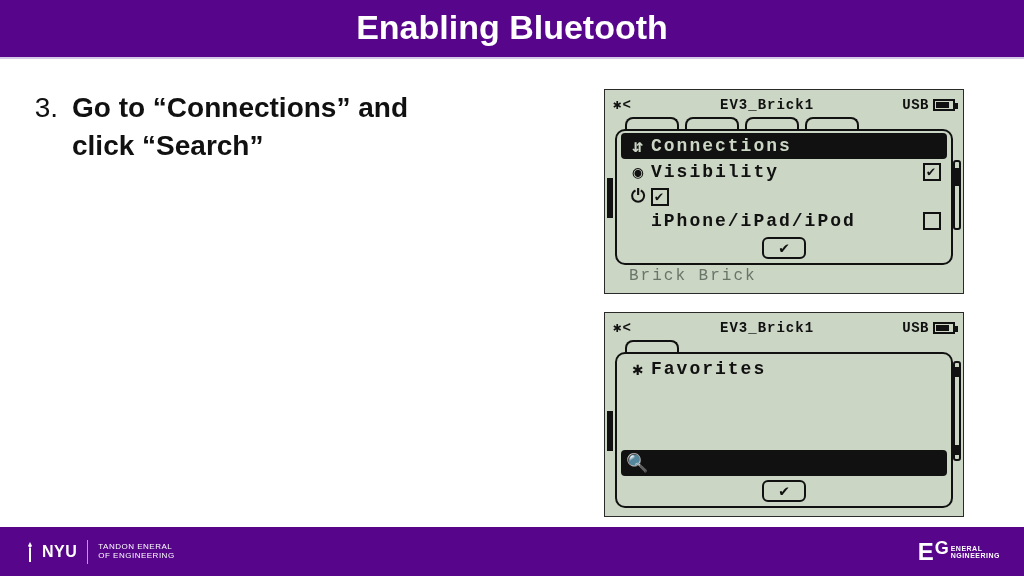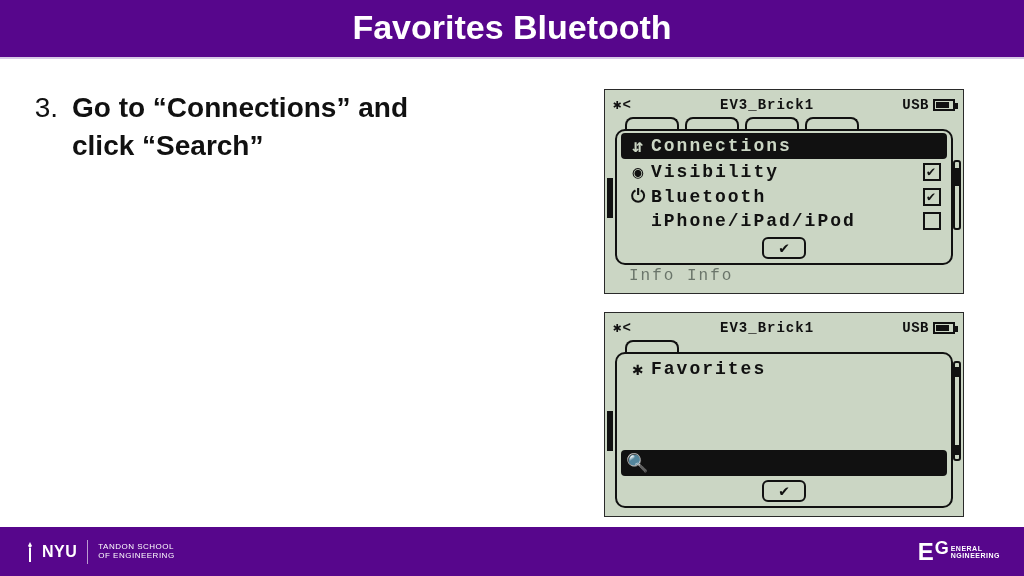--- a/index.html
+++ b/index.html
@@ -50,21 +50,21 @@
   .eg-sub { font-size: 7px; line-height: 1; margin-left: 2px; letter-spacing: 0.5px;}
   .r1 .thumb, .r2 .thumb { position:absolute; left:0; right:0; background:#111;}
   .r1 .thumb { top:6px; height:18px;}
   .r2 .thumb { top:4px; height:10px;}
   .r2 .thumb2 { position:absolute; left:0; right:0; bottom:4px; height:10px; background:#111;}
 </style>
 </head>
 <body>
 
 <div class="slide">
-  <div class="title-bar">Favorites Bluetooth</div>
+  <div class="title-bar">Enabling Bluetooth</div>
 
   <div class="body">
     <div class="left-col">
       <div class="step">
         <div class="step-num">3.</div>
         <div class="step-text">Go to “Connections” and click “Search”</div>
       </div>
     </div>
 
     <div class="right-col">
@@ -94,34 +94,33 @@
               <span class="icon">⇵</span>
               <span class="mlabel">Connections</span>
             </div>
             <div class="menu-row">
               <span class="icon">◉</span>
               <span class="mlabel">Visibility</span>
               <span class="chk">✔</span>
             </div>
             <div class="menu-row">
               <span class="icon">⏻</span>
-              <span class="mlabel">Bluetooth</span>
               <span class="chk">✔</span>
             </div>
             <div class="menu-row">
               <span class="icon"></span>
               <span class="mlabel">iPhone/iPad/iPod</span>
               <span class="chk"></span>
             </div>
             <div class="ok-row">
               <span class="ok-btn">✔</span>
             </div>
           </div>
         </div>
-        <div class="cut-text">Info Info</div>
+        <div class="cut-text">Brick Brick</div>
       </div>
 
       <div class="lcd">
         <div class="side-bar l2"></div>
         <div class="side-bar r2">
             <div class="thumb"></div>
             <div class="thumb2"></div>
           </div>
         <div class="lcd-status">
           <span>✱&lt;</span>
@@ -159,21 +158,21 @@
       <div class="nyu-logo">
         <span class="torch">
           <svg viewBox="0 0 12 20" width="12" height="20">
               <path d="M6 0 L8 4 L6 6 L4 4 Z M5 6 h2 v14 h-2 Z" fill="#fff"></path>
             </svg>
         </span>
         <span>NYU</span>
       </div>
       <div class="nyu-div"></div>
       <div class="nyu-sub">
-        <div>TANDON SCHOOL</div>
+        <div>TANDON ENERAL</div>
         <div>OF ENGINEERING</div>
       </div>
     </div>
     <div class="eg-logo">
       <span class="eg-e">E</span>
       <span class="eg-g">G</span>
       <span class="eg-sub">
         <div>ENERAL</div>
         <div>NGINEERING</div>
       </span>

